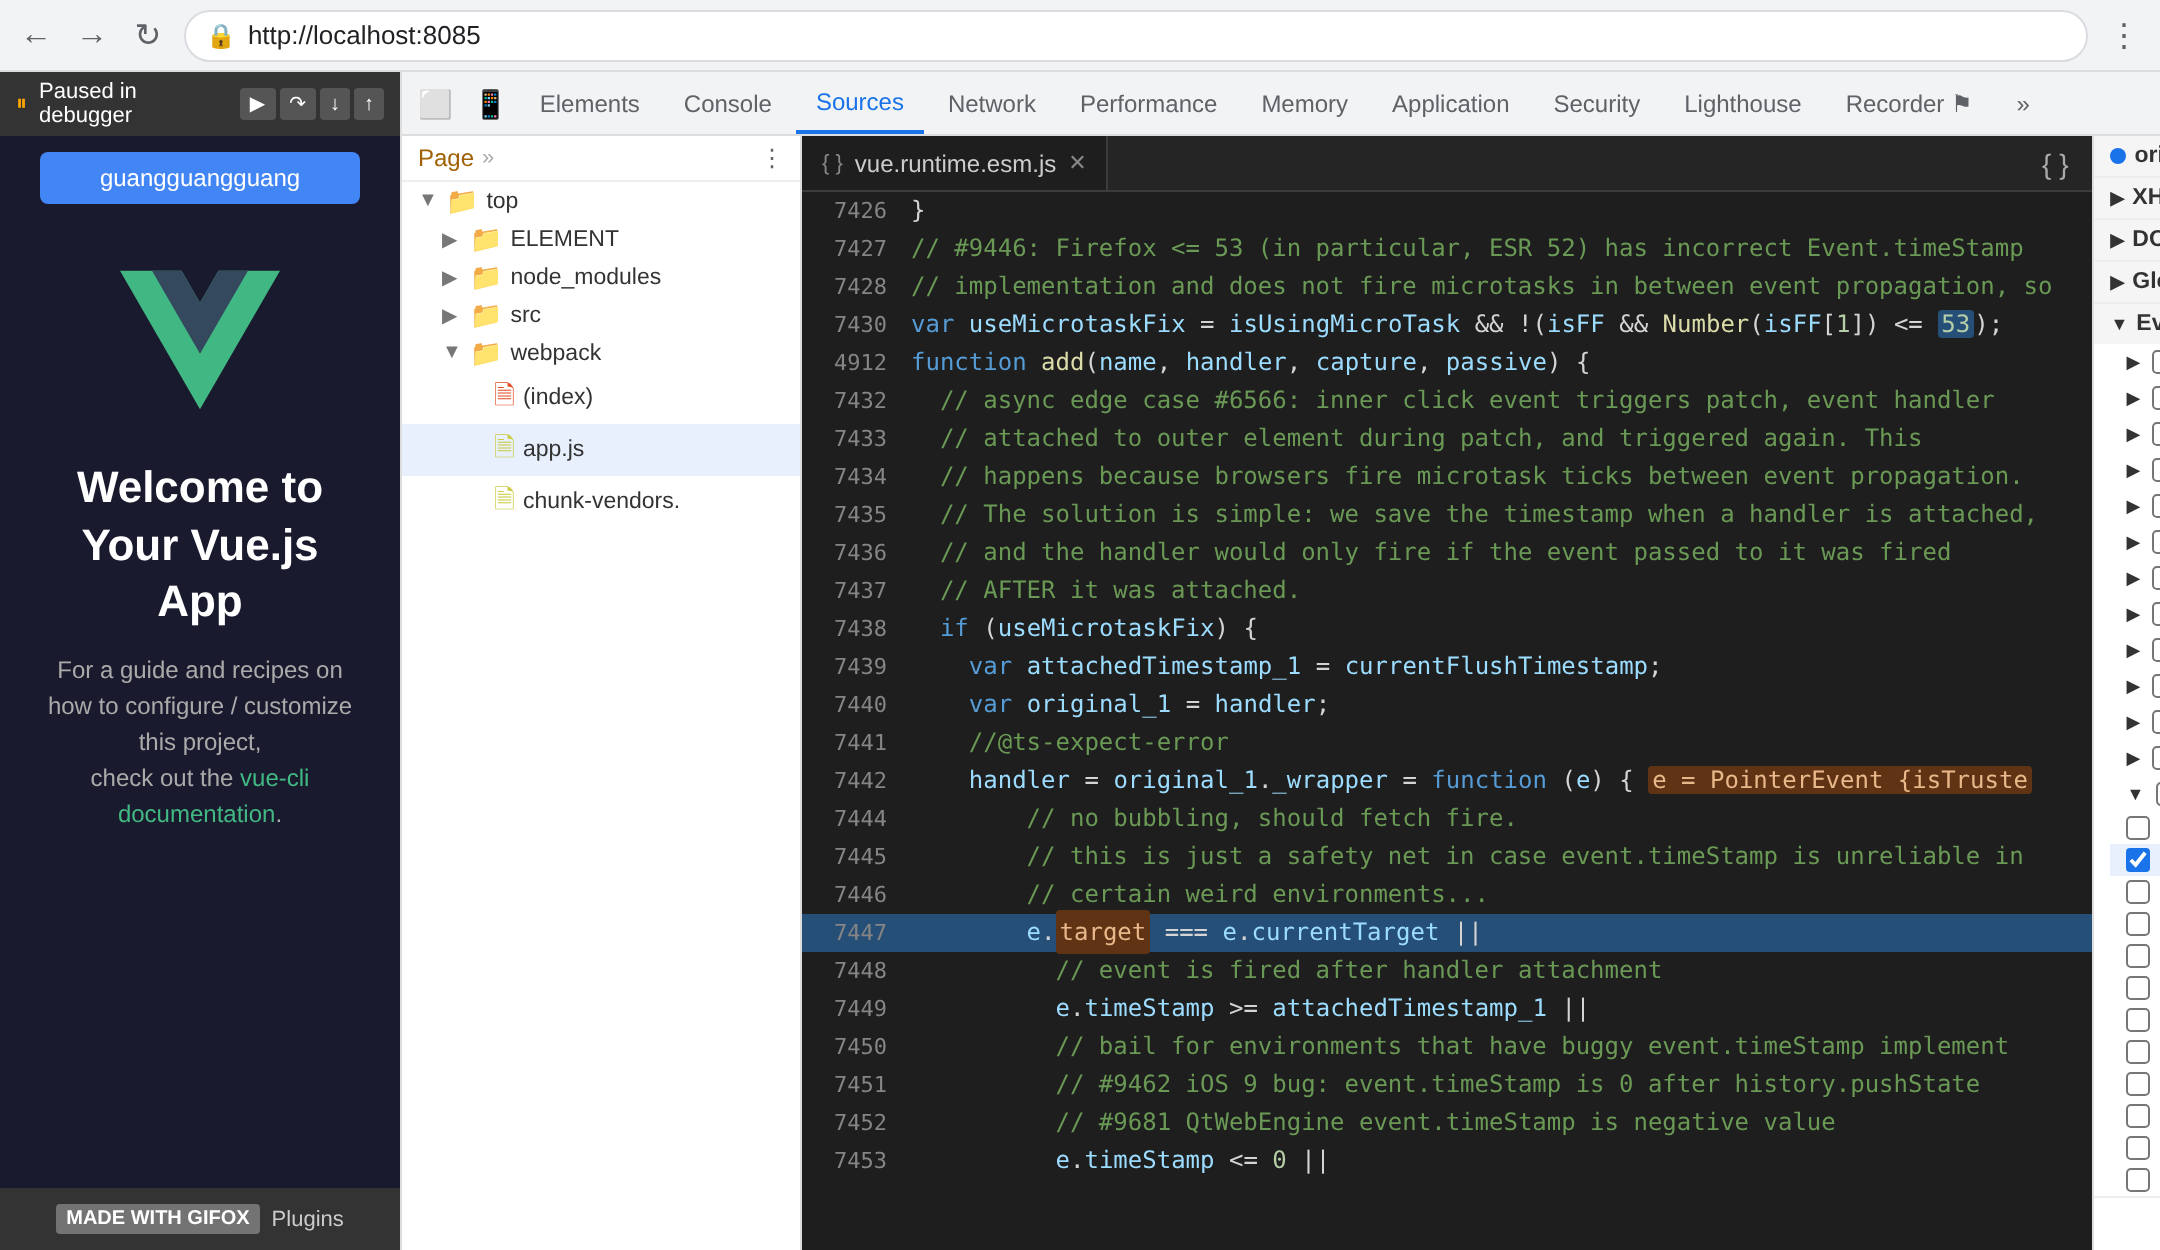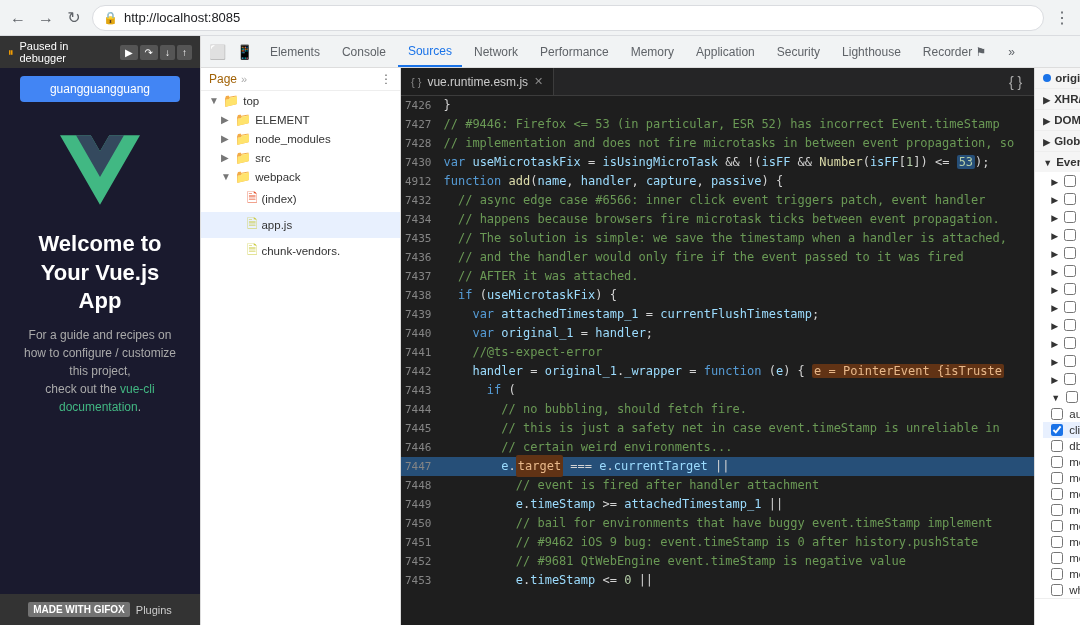--- a/index.html
+++ b/index.html
@@ -231,21 +231,21 @@
     }
     .code-line {
       display: table-row;
     }
     .code-line.highlighted { background: #264f78; }
     .line-num {
       display: table-cell;
       min-width: 40px;
       text-align: right;
       padding-right: 12px;
-      padding-left: 4px;
+      padding-left: 16px;
       color: #858585;
       user-select: none;
       white-space: nowrap;
       font-size: 11px;
       margin-left: 20px;
     }
     .line-content {
       display: table-cell;
       padding-right: 20px;
       white-space: pre;
@@ -473,20 +473,24 @@
             </div>
             <div class="code-line">
               <span class="line-num">4912</span>
               <span class="line-content"><span class="kw">function</span> <span class="fn">add</span><span class="op">(</span><span class="var-c">name</span><span class="op">,</span> <span class="var-c">handler</span><span class="op">,</span> <span class="var-c">capture</span><span class="op">,</span> <span class="var-c">passive</span><span class="op">) {</span></span>
             </div>
             <div class="code-line">
               <span class="line-num">7432</span>
               <span class="line-content">  <span class="cm">// async edge case #6566: inner click event triggers patch, event handler</span></span>
             </div>
             <div class="code-line">
+              <span class="line-num">7433</span>
+              <span class="line-content">  <span class="cm">// attached to outer element during patch, and triggered again. This</span></span>
+            </div>
+            <div class="code-line">
               <span class="line-num">7434</span>
               <span class="line-content">  <span class="cm">// happens because browsers fire microtask ticks between event propagation.</span></span>
             </div>
             <div class="code-line">
               <span class="line-num">7435</span>
               <span class="line-content">  <span class="cm">// The solution is simple: we save the timestamp when a handler is attached,</span></span>
             </div>
             <div class="code-line">
               <span class="line-num">7436</span>
               <span class="line-content">  <span class="cm">// and the handler would only fire if the event passed to it was fired</span></span>
@@ -507,24 +511,20 @@
               <span class="line-num">7440</span>
               <span class="line-content">    <span class="kw">var</span> <span class="var-c">original_1</span> <span class="op">=</span> <span class="var-c">handler</span><span class="op">;</span></span>
             </div>
             <div class="code-line">
               <span class="line-num">7441</span>
               <span class="line-content">    <span class="cm">//@ts-expect-error</span></span>
             </div>
             <div class="code-line">
               <span class="line-num">7442</span>
               <span class="line-content">    <span class="var-c">handler</span> <span class="op">=</span> <span class="var-c">original_1</span><span class="op">.</span><span class="var-c">_wrapper</span> <span class="op">=</span> <span class="kw">function</span> <span class="op">(</span><span class="var-c">e</span><span class="op">) {</span> <span style="background:#613315; border-radius:2px; padding:0 2px; color:#e8b88a;">e = PointerEvent {isTruste</span></span>
-            </div>
-            <div class="code-line">
-              <span class="line-num">7443</span>
-              <span class="line-content">      <span class="kw">if</span> <span class="op">(</span></span>
             </div>
             <div class="code-line">
               <span class="line-num">7444</span>
               <span class="line-content">        <span class="cm">// no bubbling, should fetch fire.</span></span>
             </div>
             <div class="code-line">
               <span class="line-num">7445</span>
               <span class="line-content">        <span class="cm">// this is just a safety net in case event.timeStamp is unreliable in</span></span>
             </div>
             <div class="code-line">

